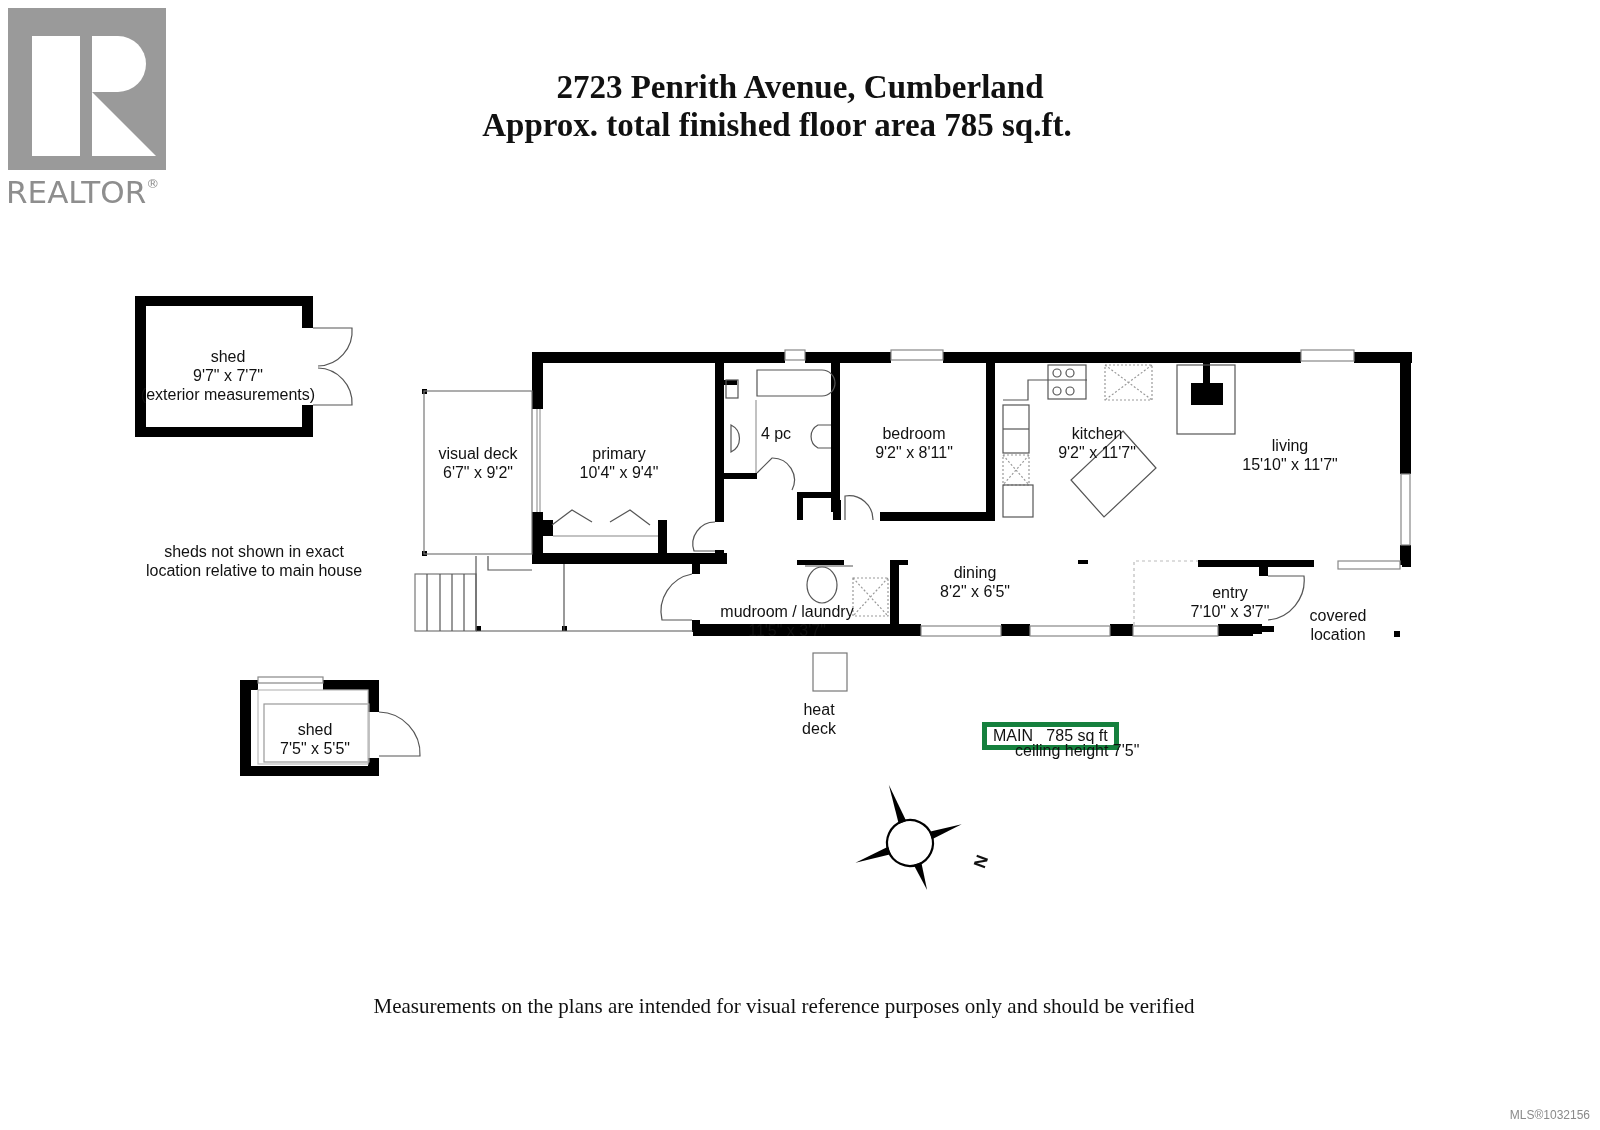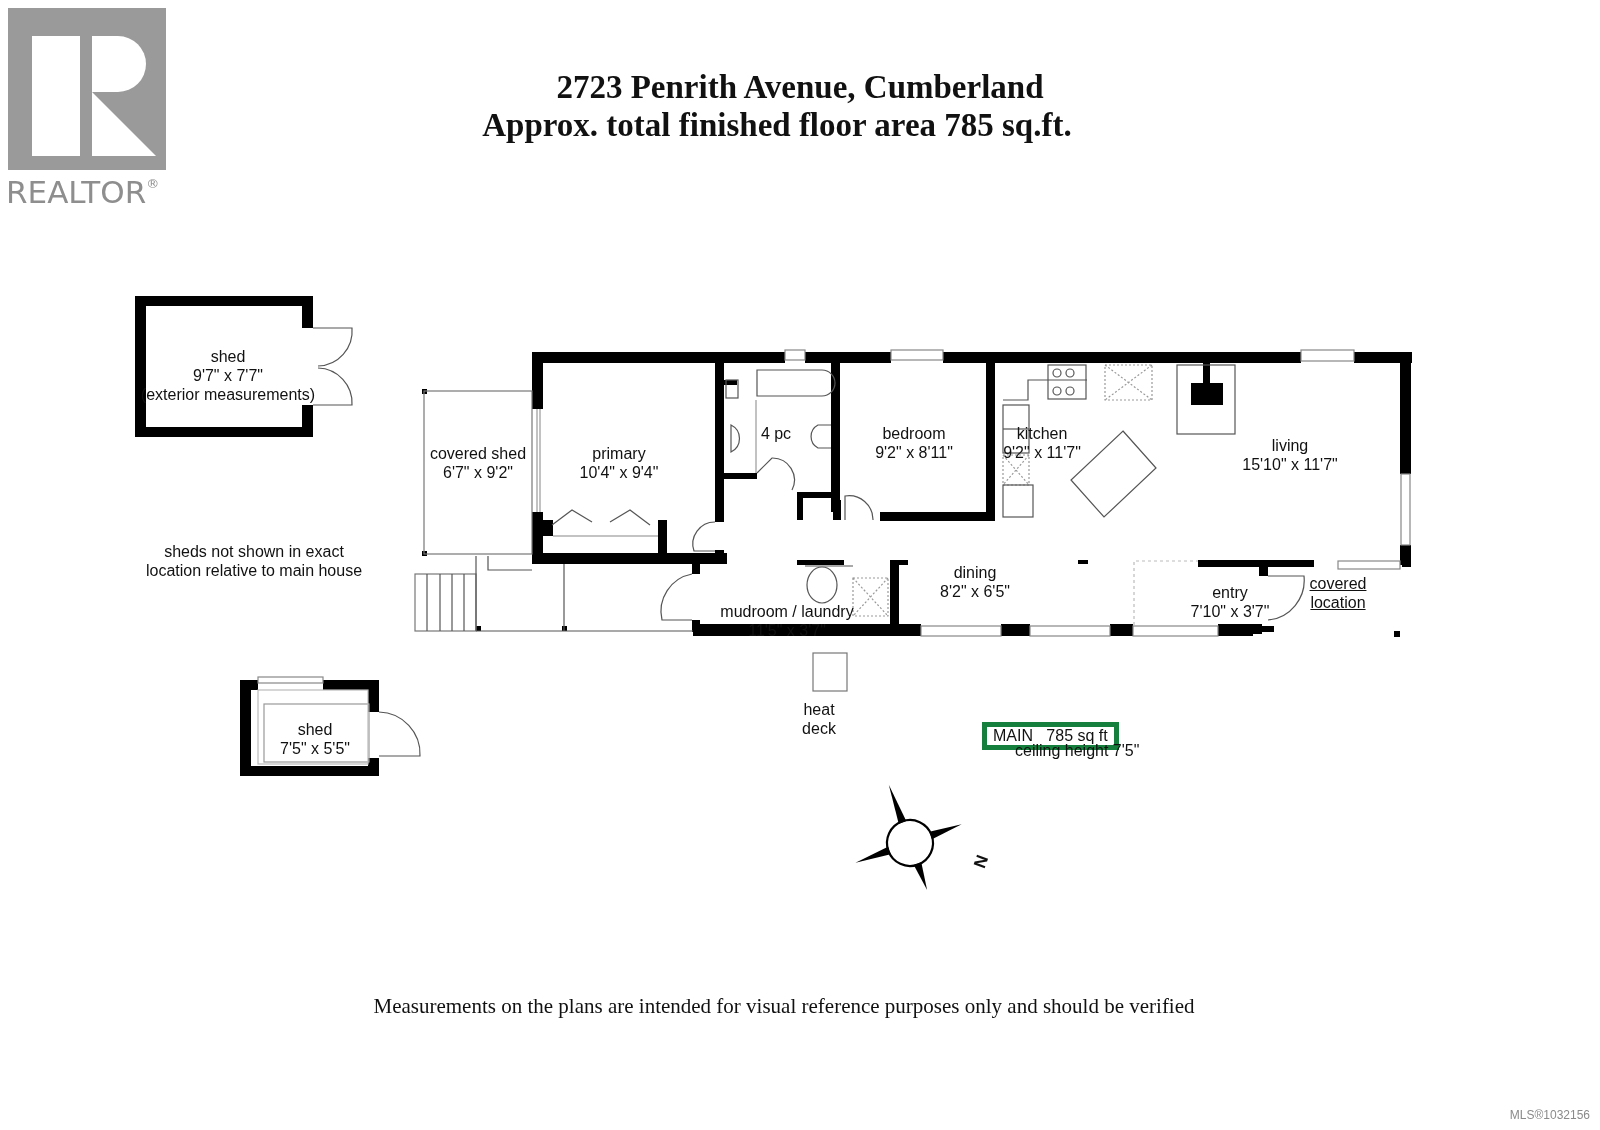--- a/index.html
+++ b/index.html
@@ -235,39 +235,39 @@
   <div>sheds not shown in exact</div>
   <div>location relative to main house</div>
 </div>
 
 <div class="lbl" style="left:315px; top:720px;">
   <div>shed</div>
   <div>7'5" x 5'5"</div>
 </div>
 
 <div class="lbl" style="left:478px; top:444px;">
-  <div>covered shed</div>
+  <div>visual deck</div>
   <div>6'7" x 9'2"</div>
 </div>
 
 <div class="lbl" style="left:619px; top:444px;">
   <div>primary</div>
   <div>10'4" x 9'4"</div>
 </div>
 
 <div class="lbl" style="left:776px; top:424px;">
   <div>4 pc</div>
 </div>
 
 <div class="lbl" style="left:914px; top:424px;">
   <div>bedroom</div>
   <div>9'2" x 8'11"</div>
 </div>
 
-<div class="lbl" style="left:1042px; top:424px;text-align:center;">
+<div class="lbl" style="left:1097px; top:424px;text-align:center;">
   <div>kitchen</div>
   <div>9'2" x 11'7"</div>
 </div>
 
 <div class="lbl" style="left:1290px; top:436px;">
   <div>living</div>
   <div>15'10" x  11'7"</div>
 </div>
 
 <div class="lbl" style="left:975px; top:563px;">
@@ -278,21 +278,21 @@
 <div class="lbl" style="left:787px; top:583px;margin-top:19px;">
   <div>mudroom / laundry</div>
   <div>11'5" x 3'7"</div>
 </div>
 
 <div class="lbl" style="left:1198px; top:583px;margin-left:32px;">
   <div>entry</div>
   <div>7'10" x 3'7"</div>
 </div>
 
-<div class="lbl" style="left:1338px; top:574px;text-decoration:underline;">
+<div class="lbl" style="left:1338px; top:606px;">
   <div>covered</div>
   <div>location</div>
 </div>
 
 <div class="lbl" style="left:819px; top:700px;">
   <div>heat</div>
   <div>deck</div>
 </div>
 
 <div class="mainbox">

